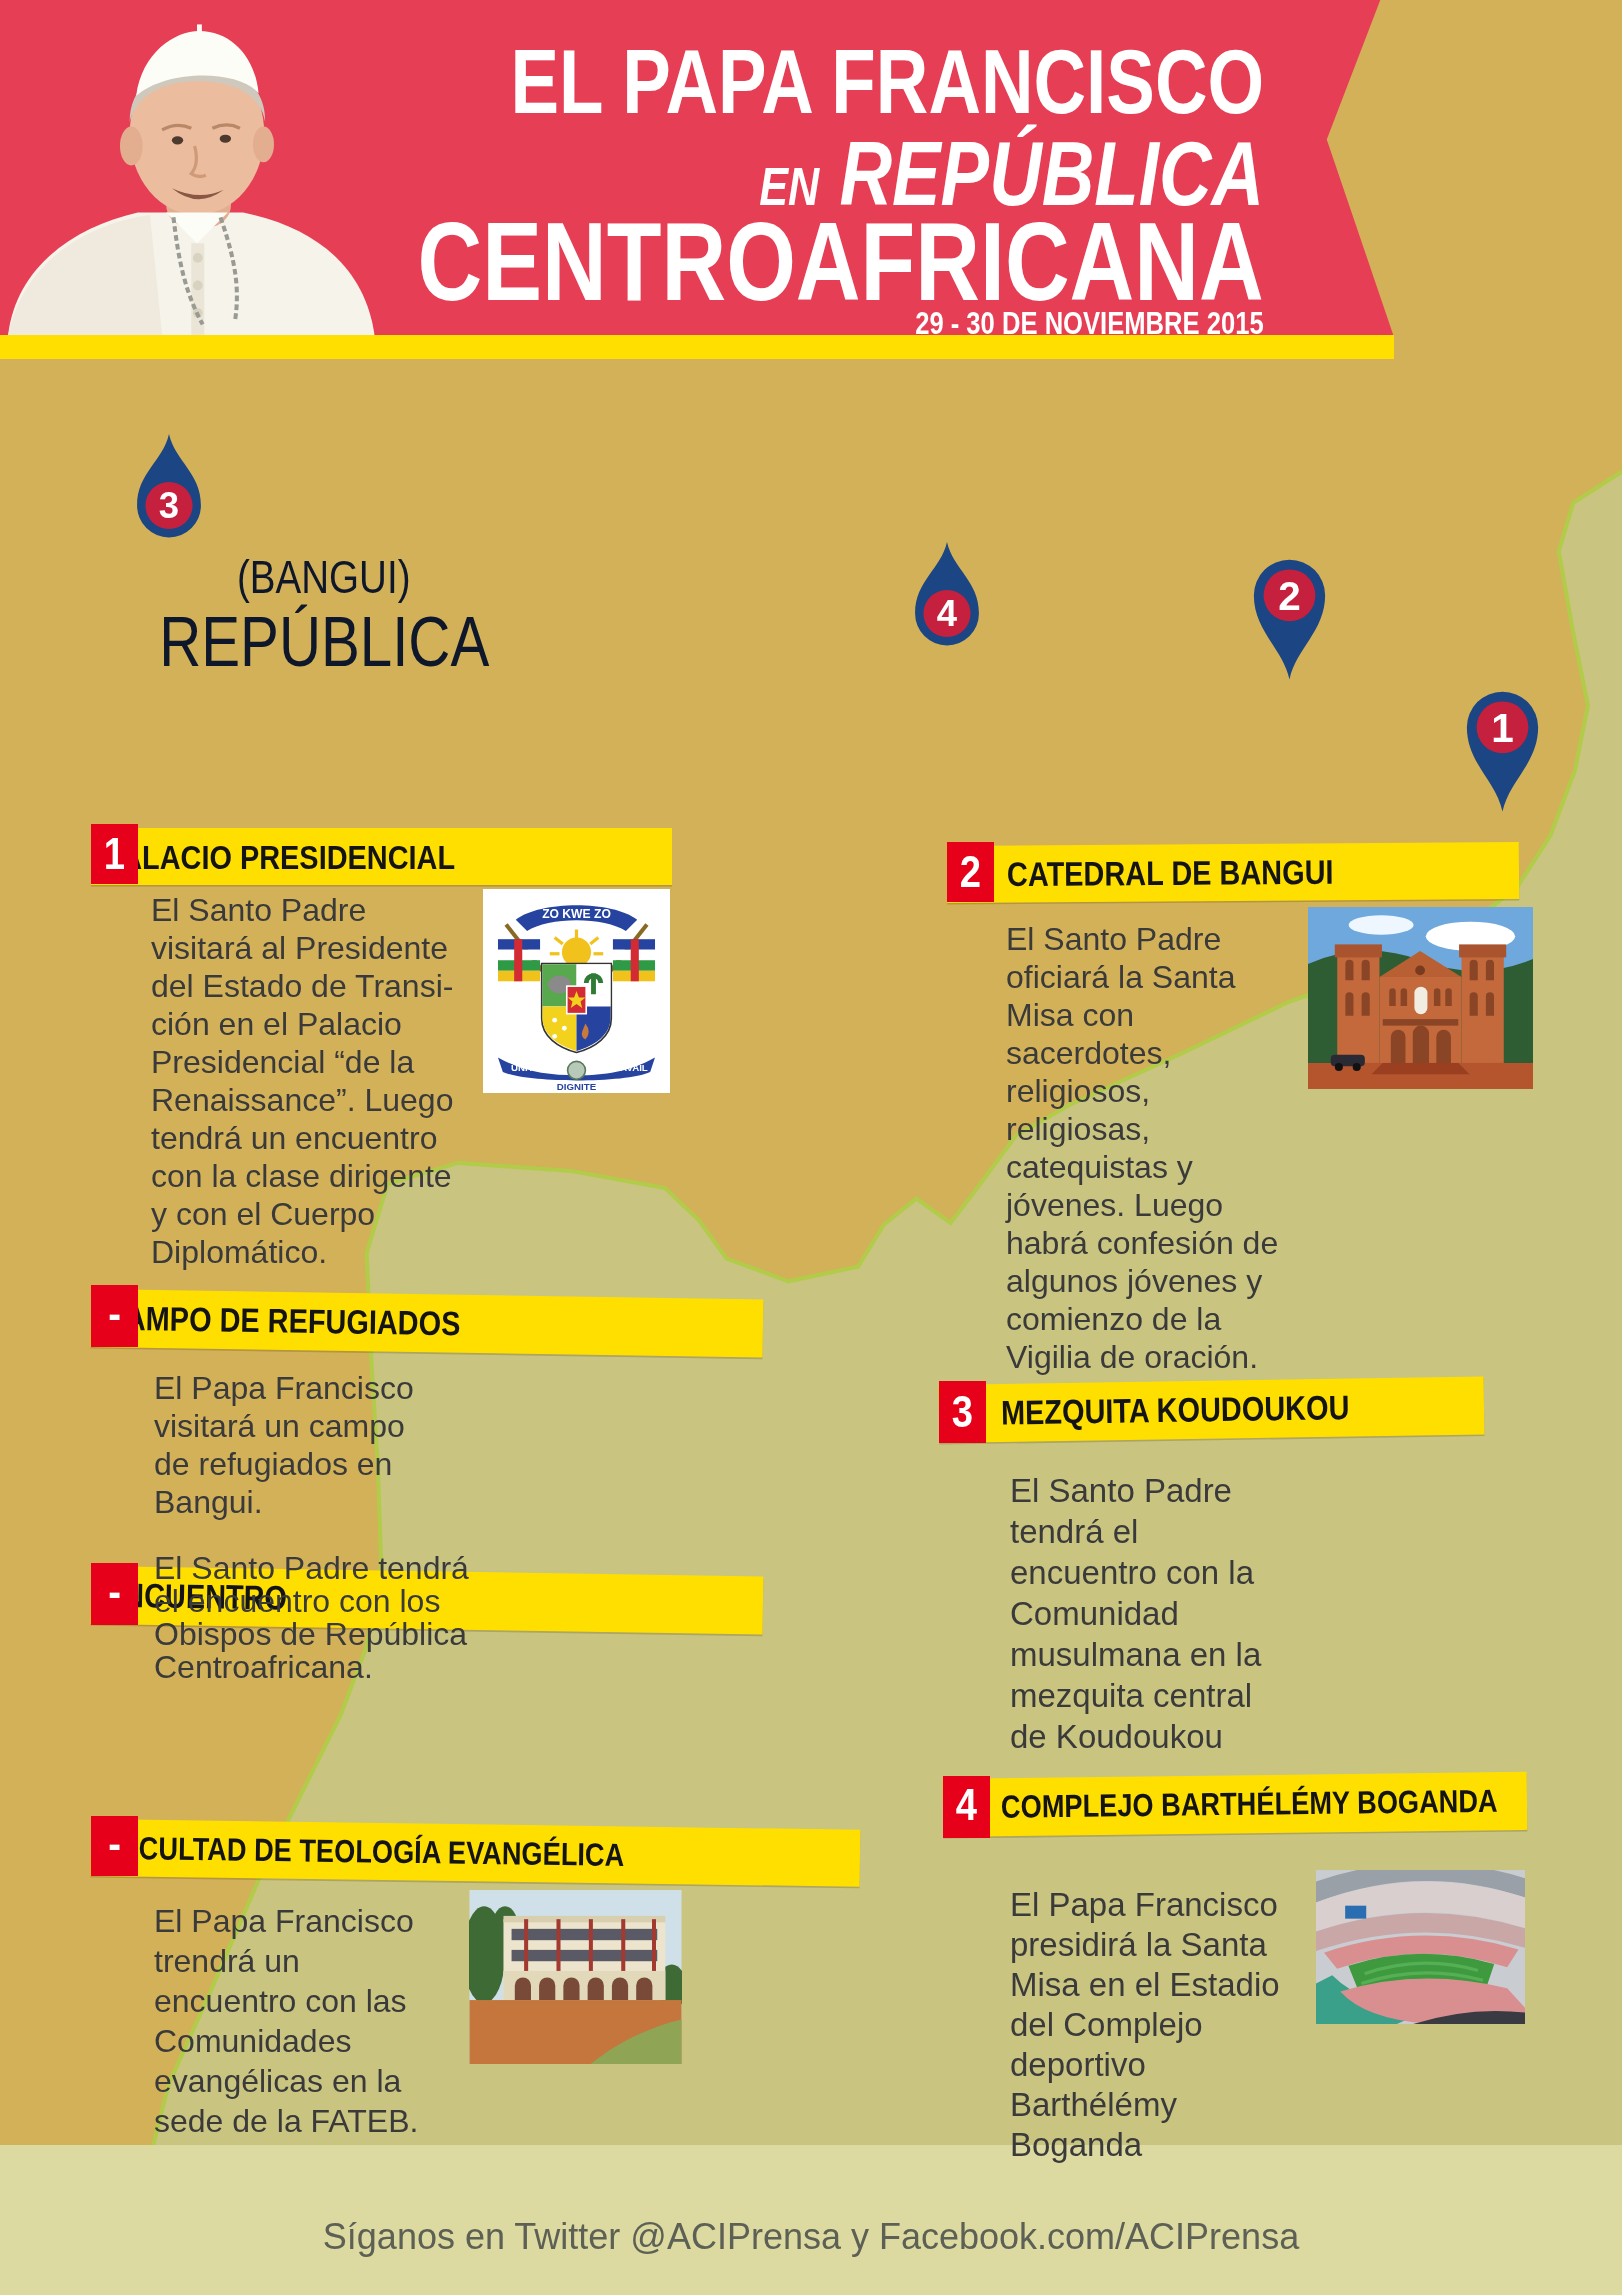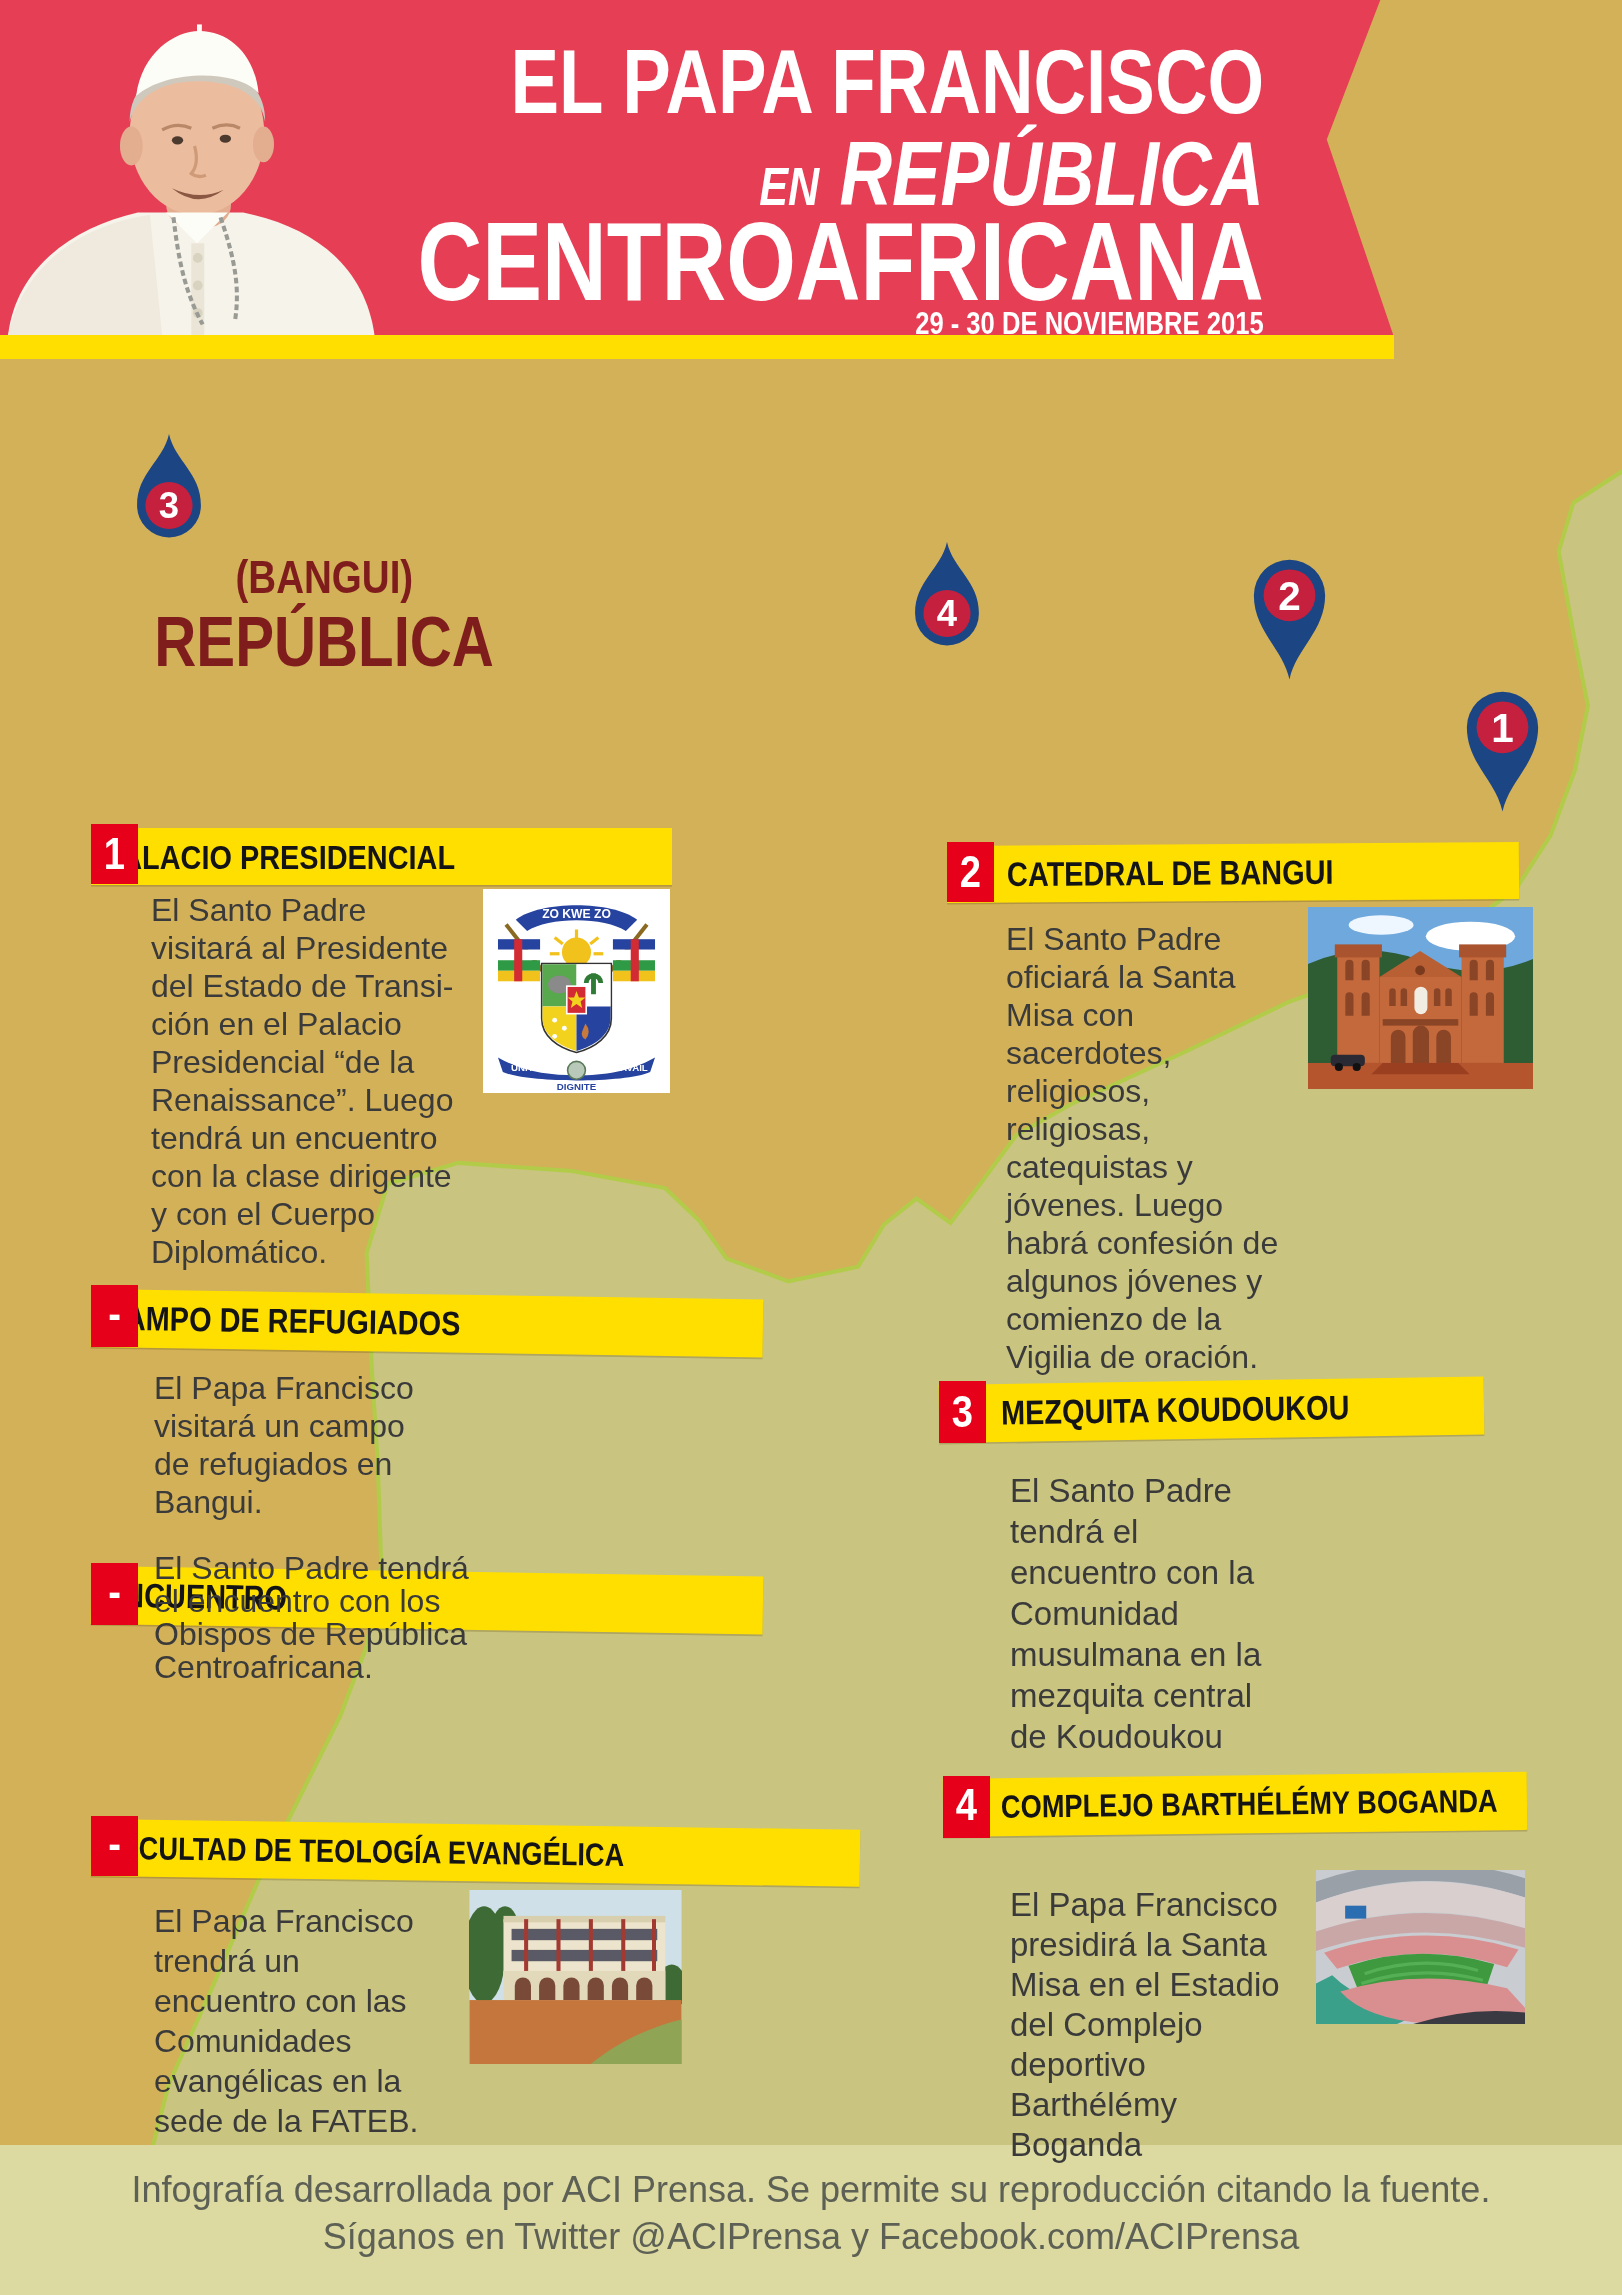--- a/index.html
+++ b/index.html
@@ -17,21 +17,21 @@
   
   .yellow-strip { left:0; top:335px; width:1394px; height:24px; background:var(--yellow); }
   .banner-text { left:446px; top:0; width:818px; text-align:right; color:#fff; font-weight:700; line-height:1; }
   .bt-l1 { position:absolute; right:0; top:36px;  font-size:91px; }
   .bt-l2 { position:absolute; right:0; top:128px; font-size:91px;font-style:italic; }
   .bt-l2 .small { font-size:54px; }
   .bt-l3 { position:absolute; right:0; top:206px; font-size:112px; }
   .bt-dates { position:absolute; right:0; top:307px; font-size:32px; }
 
   
-  .region { left:97px; top:550px; width:454px; text-align:center; color:#7f1d1d; font-weight:700; }
+  .region { left:97px; top:550px; width:454px; text-align:center; color:#0f172a; font-weight:400; }
   .region .paren { font-size:47px; line-height:54px; }
   .region .big   { font-size:71px; line-height:75px; }
 
   
   .pin-num { font-weight:700; fill:#fff; }
 
   
   .numbox { background:var(--box-red); color:#fff; text-align:center; font-weight:700; }
   .numbox span { display:block; transform:scaleX(.85); }
   .bar { background:var(--yellow); box-shadow:0 1.6px 0 rgba(90,70,0,.25); }
@@ -47,21 +47,20 @@
 </head>
 <body>
 
 <div class="page">
 
   <svg class="abs" style="left:0;top:0" width="1622" height="2295" viewBox="0 0 2000 2830">
     <polygon points="2010,575 1940,620 1922,680 1940,780 1958,870 1942,950 1912,1030 1870,1095 1790,1155 1690,1200 1590,1235 1455,1300 1320,1362 1253,1400 1205,1465 1172,1508 1130,1478 1090,1510 1058,1562 972,1580 896,1552 862,1505 820,1465 705,1444 565,1434 478,1460 452,1545 458,1680 466,1810 470,1930 452,2030 420,2115 370,2215 318,2320 262,2450 208,2570 185,2660 2010,2660" style="fill:var(--olive);stroke:var(--map-border);stroke-width:5"></polygon>
   </svg>
 
   <div class="abs footer">
-    <div class="f1">Infografía desarrollada por ACI Prensa. Se permite su reproducción citando la fuente.</div>
     <div class="f2">Síganos en Twitter @ACIPrensa y Facebook.com/ACIPrensa</div>
   </div>
 
   <svg class="abs" style="left:0;top:0" width="1403" height="361" viewBox="0 0 1730 445">
     <polygon points="0,0 1702,0 1636,172 1718,413 0,413" style="fill:var(--banner-red)"></polygon>
   </svg>
   <div class="abs yellow-strip"></div>
 
   <svg class="abs" style="left:0;top:0" width="381" height="335" viewBox="0 0 470 413">
 

